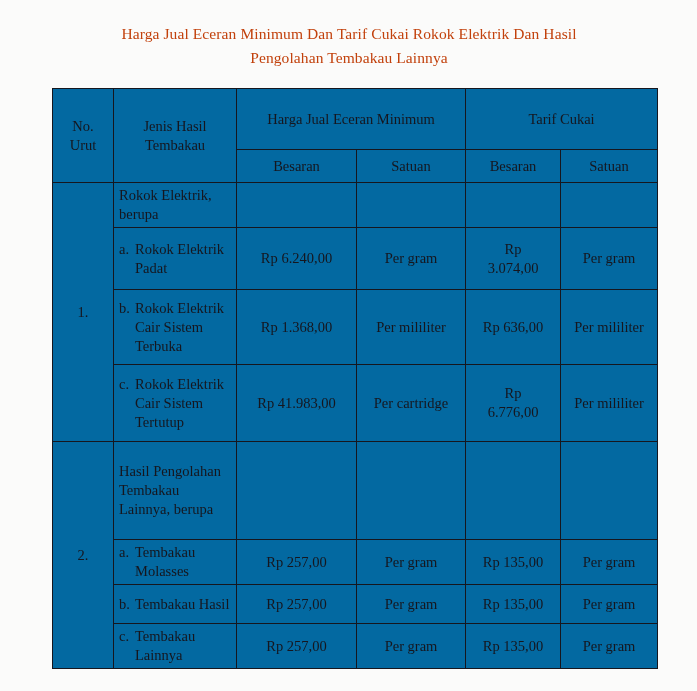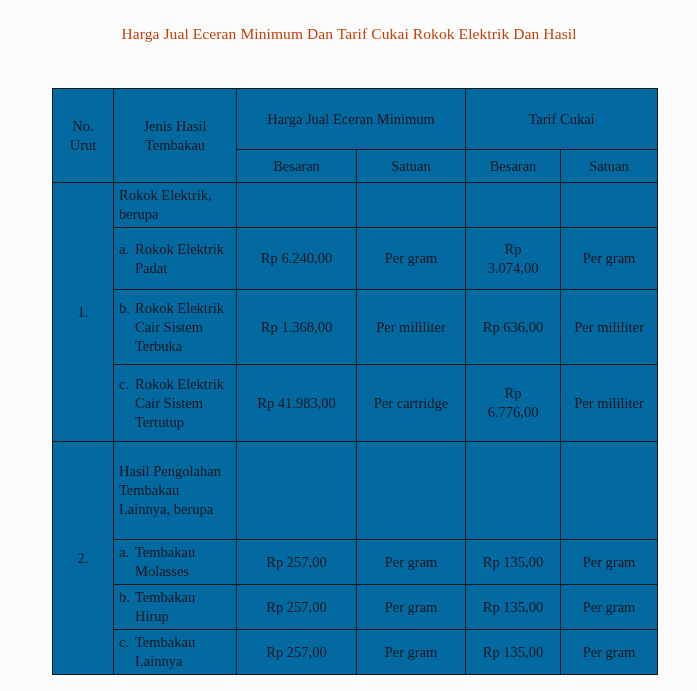--- a/index.html
+++ b/index.html
@@ -129,20 +129,21 @@
   tr.r-b2 td    { height: 39px; }
   tr.r-c2 td    { height: 39px; }
 </style>
 </head>
 <body>
 
 <div id="page">
 
   <div class="doc-title">
     <span class="tline">Harga Jual Eceran Minimum Dan Tarif Cukai Rokok Elektrik Dan Hasil</span>
+    <span class="tline">Pengolahan Tembakau Lainnya</span>
   </div>
 
   <div class="tbl-wrap">
     <table class="rate-table">
       <colgroup>
         <col class="c-no">
         <col class="c-jenis">
         <col class="c-hjem-b">
         <col class="c-hjem-s">
         <col class="c-tc-b">
@@ -251,21 +252,21 @@
           <td class="val-cell">Rp 257,00</td>
           <td class="val-cell">Per gram</td>
           <td class="val-cell">Rp 135,00</td>
           <td class="val-cell">Per gram</td>
         </tr>
 
         <tr class="r-b2">
           <td class="item-cell">
             <span class="item-flex">
               <span class="item-letter">b.</span>
-              <span class="item-text">Tembakau Hirup</span>
+              <span class="item-text">Tembakau Hasil</span>
             </span>
           </td>
           <td class="val-cell">Rp 257,00</td>
           <td class="val-cell">Per gram</td>
           <td class="val-cell">Rp 135,00</td>
           <td class="val-cell">Per gram</td>
         </tr>
 
         <tr class="r-c2">
           <td class="item-cell">

